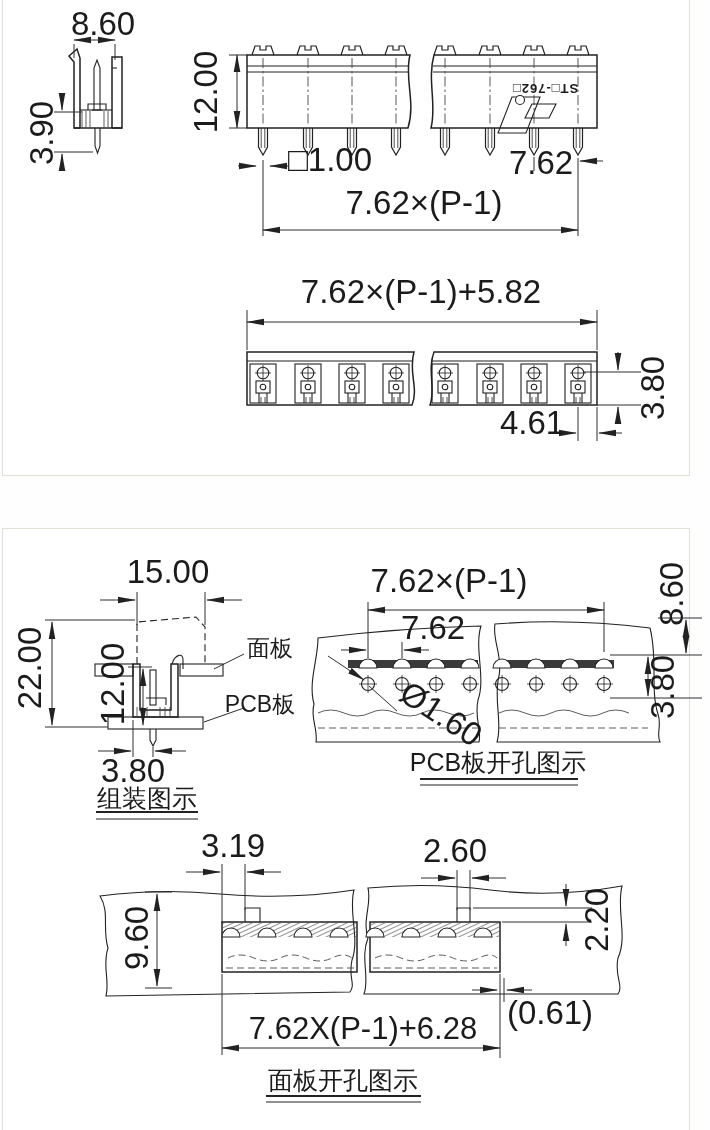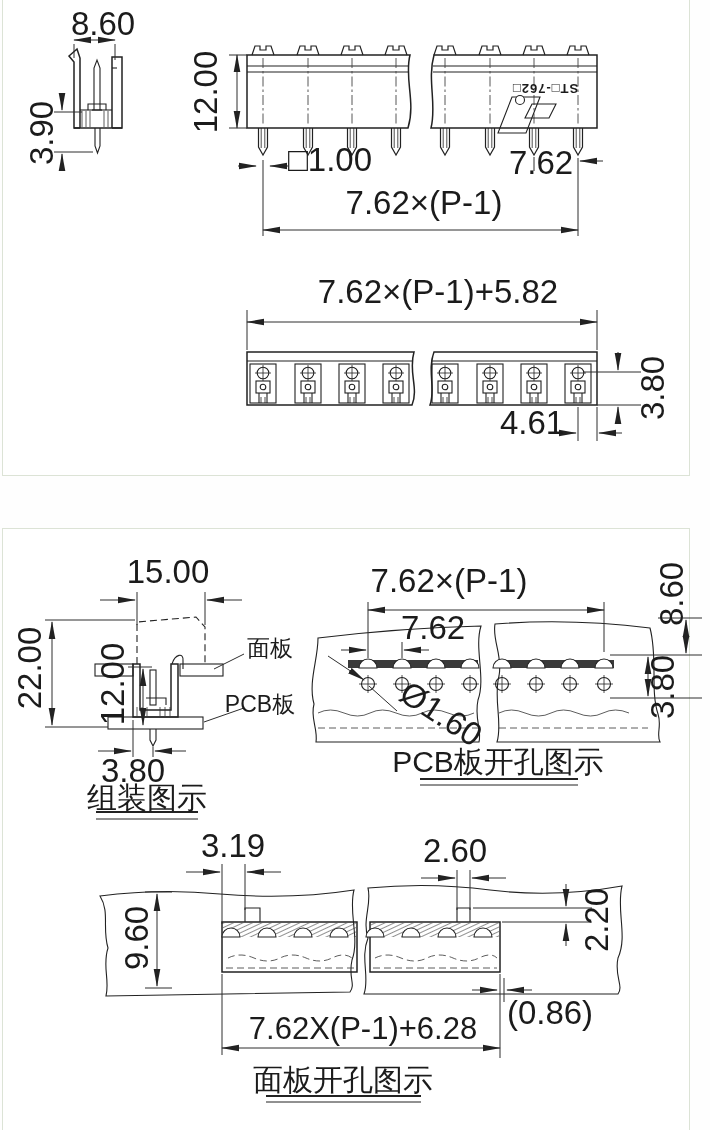--- a/index.html
+++ b/index.html
@@ -5,21 +5,21 @@
   html,body{margin:0;padding:0}
   body{width:710px;height:1130px;background:#fefefe;position:relative;overflow:hidden;
        font-family:"Liberation Sans",sans-serif;color:#1b1b1b}
   .panel{position:absolute;left:2px;width:688px;background:#fff;border:1px solid #dce3d6;box-sizing:border-box}
   .p1{top:-12px;height:488px}
   .p2{top:528px;height:614px}
   svg.art{position:absolute;left:0}
   .t{position:absolute;white-space:nowrap;transform:translate(-50%,-50%);color:#1b1b1b}
   .d{font-size:33px}
   .d2{font-size:31px}
-  .cap{font-size:30px}
+  .cap{font-size:25px}
   .lbl{font-size:23px}
   .mark{font-size:13px;letter-spacing:1px;font-weight:bold}
   .v{transform:translate(-50%,-50%) rotate(-90deg)}
   .flip{transform:translate(-50%,-50%) rotate(180deg)}
   .r33{transform:translate(-50%,-50%) rotate(33deg)}
   .o{fill:none;stroke:#222;stroke-width:1.5}
   .o2{fill:none;stroke:#222;stroke-width:1.1}
   .dim{fill:none;stroke:#2e2e2e;stroke-width:1}
   .thin{fill:none;stroke:#333;stroke-width:0.8}
   .cd{fill:none;stroke:#444;stroke-width:0.9;stroke-dasharray:10 3 2.5 3}
@@ -341,21 +341,21 @@
   </g>
 </svg>
 
 <span class="t d" style="left:103px;top:24px">8.60</span>
 <span class="t d v" style="left:42px;top:133px">3.90</span>
 <span class="t d v" style="left:206px;top:92px">12.00</span>
 <span class="t mark flip" style="left:545px;top:88px">ST□-762□</span>
 <span class="t d" style="left:330px;top:160px">□1.00</span>
 <span class="t d" style="left:541px;top:163px">7.62</span>
 <span class="t d" style="left:424px;top:203px">7.62×(P-1)</span>
-<span class="t d" style="left:438px;top:292px">7.62×(P-1)+5.82</span>
+<span class="t d" style="left:421px;top:292px">7.62×(P-1)+5.82</span>
 <span class="t d" style="left:532px;top:423px">4.61</span>
 <span class="t d v" style="left:653px;top:388px">3.80</span>
 
 <span class="t d" style="left:168px;top:572px">15.00</span>
 <span class="t d v" style="left:30px;top:668px">22.00</span>
 <span class="t d v" style="left:113px;top:684px">12.00</span>
 <span class="t lbl" style="left:270px;top:648px">面板</span>
 <span class="t lbl" style="left:260px;top:704px">PCB板</span>
 <span class="t d" style="left:133px;top:771px">3.80</span>
 <span class="t cap" style="left:147px;top:798px">组装图示</span>
@@ -364,15 +364,15 @@
 <span class="t d" style="left:433px;top:628px">7.62</span>
 <span class="t d r33" style="left:441px;top:714px">Ø1.60</span>
 <span class="t d v" style="left:672px;top:594px">8.60</span>
 <span class="t d v" style="left:663px;top:687px">3.80</span>
 <span class="t cap" style="left:498px;top:762px">PCB板开孔图示</span>
 
 <span class="t d" style="left:233px;top:846px">3.19</span>
 <span class="t d" style="left:455px;top:851px">2.60</span>
 <span class="t d v" style="left:137px;top:938px">9.60</span>
 <span class="t d v" style="left:597px;top:920px">2.20</span>
-<span class="t d" style="left:550px;top:1013px">(0.86)</span>
+<span class="t d" style="left:550px;top:1013px">(0.61)</span>
 <span class="t d2" style="left:363px;top:1029px">7.62X(P-1)+6.28</span>
 <span class="t cap" style="left:343px;top:1080px">面板开孔图示</span>
 
 </body></html>

